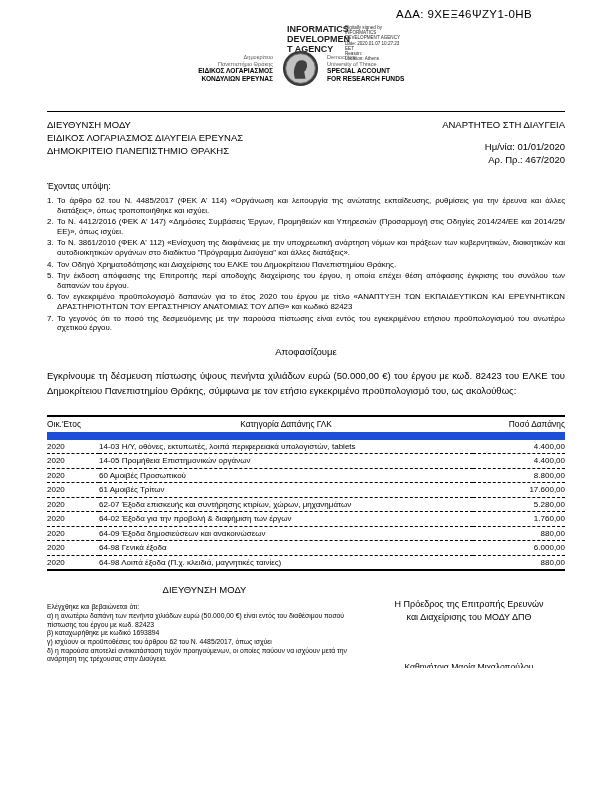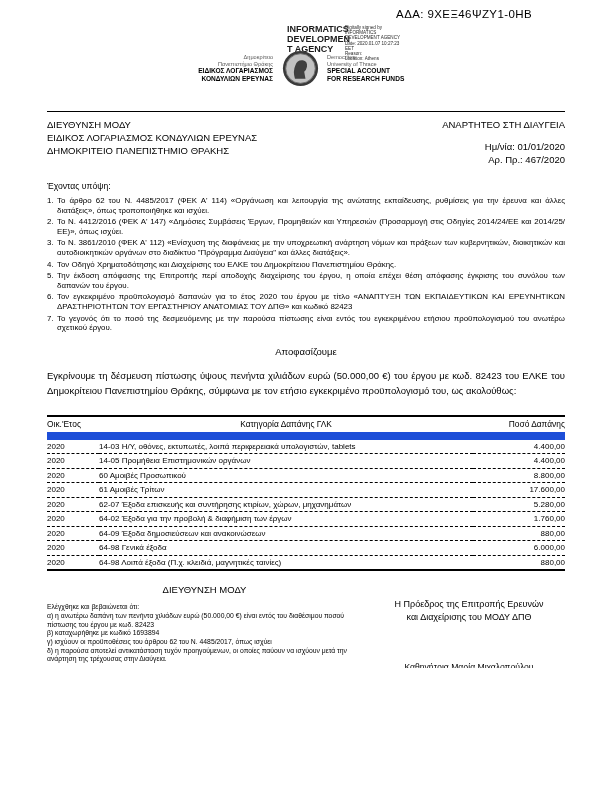--- a/index.html
+++ b/index.html
@@ -103,21 +103,21 @@
       <div class="lh-bold">SPECIAL ACCOUNT</div>
       <div class="lh-bold">FOR RESEARCH FUNDS</div>
     </div>
   </div>
 
   <div class="rule"></div>
 
   <div class="doc-head">
     <div class="dh-left">
       <div>ΔΙΕΥΘΥΝΣΗ ΜΟΔΥ</div>
-      <div>ΕΙΔΙΚΟΣ ΛΟΓΑΡΙΑΣΜΟΣ ΚΟΝΔΥΛΙΩΝ ΕΡΕΥΝΑΣ</div>
+      <div>ΕΙΔΙΚΟΣ ΛΟΓΑΡΙΑΣΜΟΣ ΔΙΑΥΓΕΙΑ ΕΡΕΥΝΑΣ</div>
       <div>ΔΗΜΟΚΡΙΤΕΙΟ ΠΑΝΕΠΙΣΤΗΜΙΟ ΘΡΑΚΗΣ</div>
     </div>
     <div class="dh-right">
       <div>ΑΝΑΡΤΗΤΕΟ ΣΤΗ ΔΙΑΥΓΕΙΑ</div>
       <div class="gap"></div>
       <div>Ημ/νία: 01/01/2020</div>
       <div>Αρ. Πρ.: 467/2020</div>
     </div>
   </div>
 

